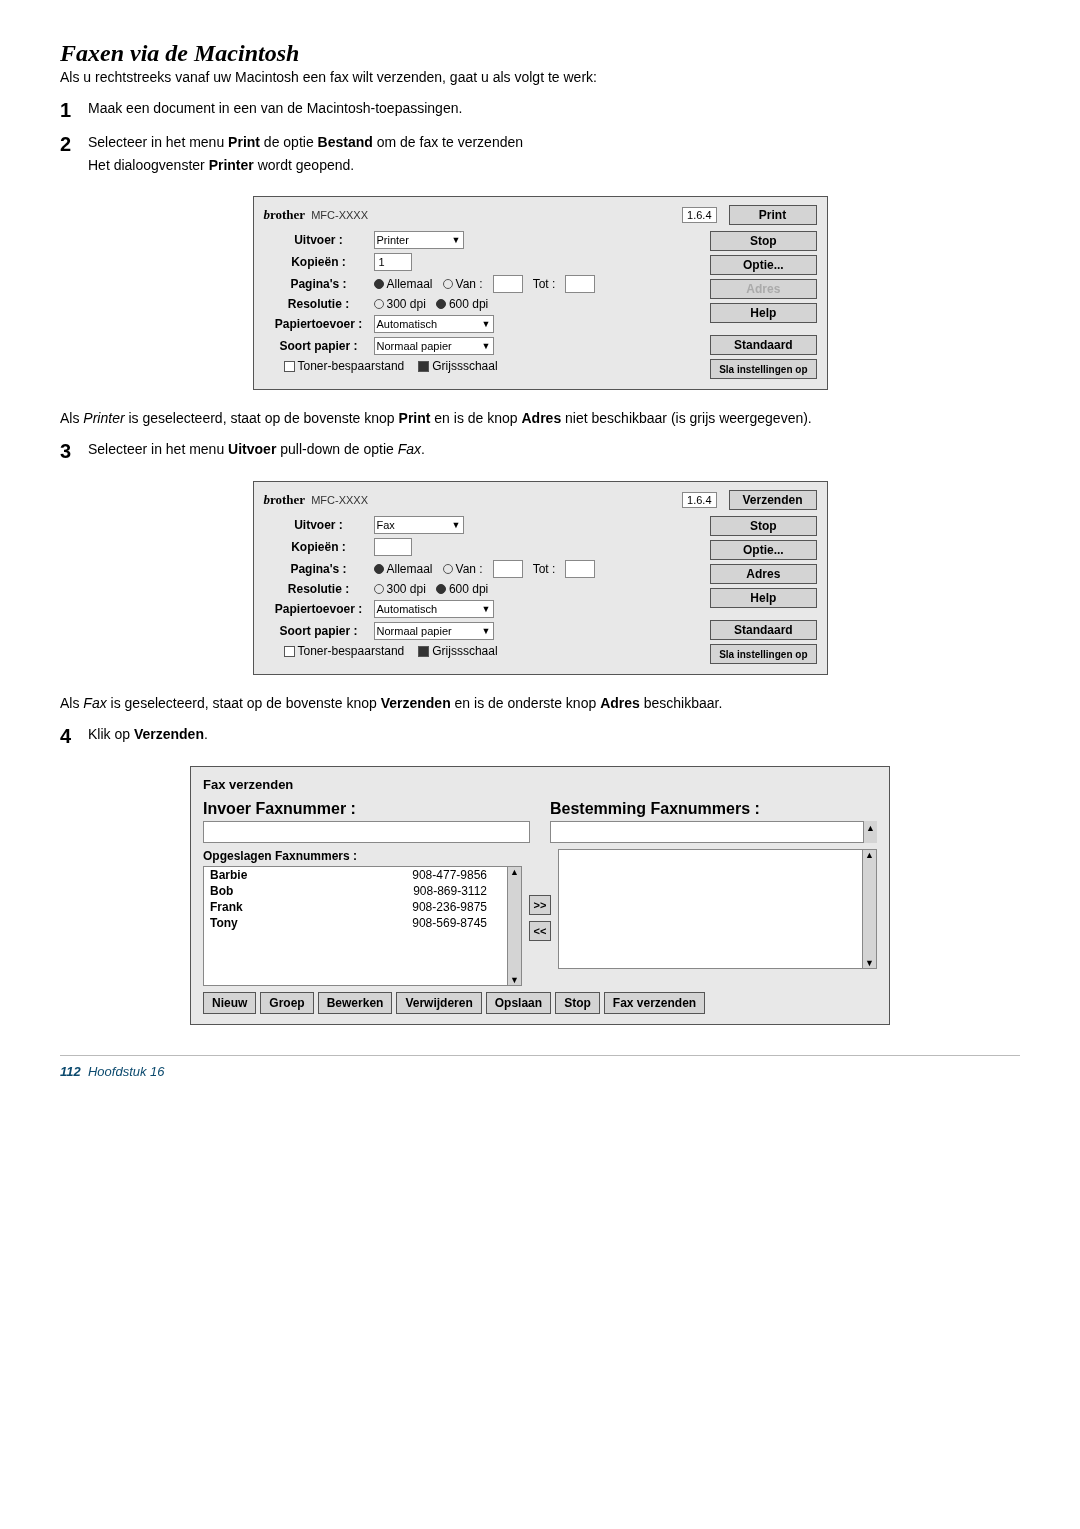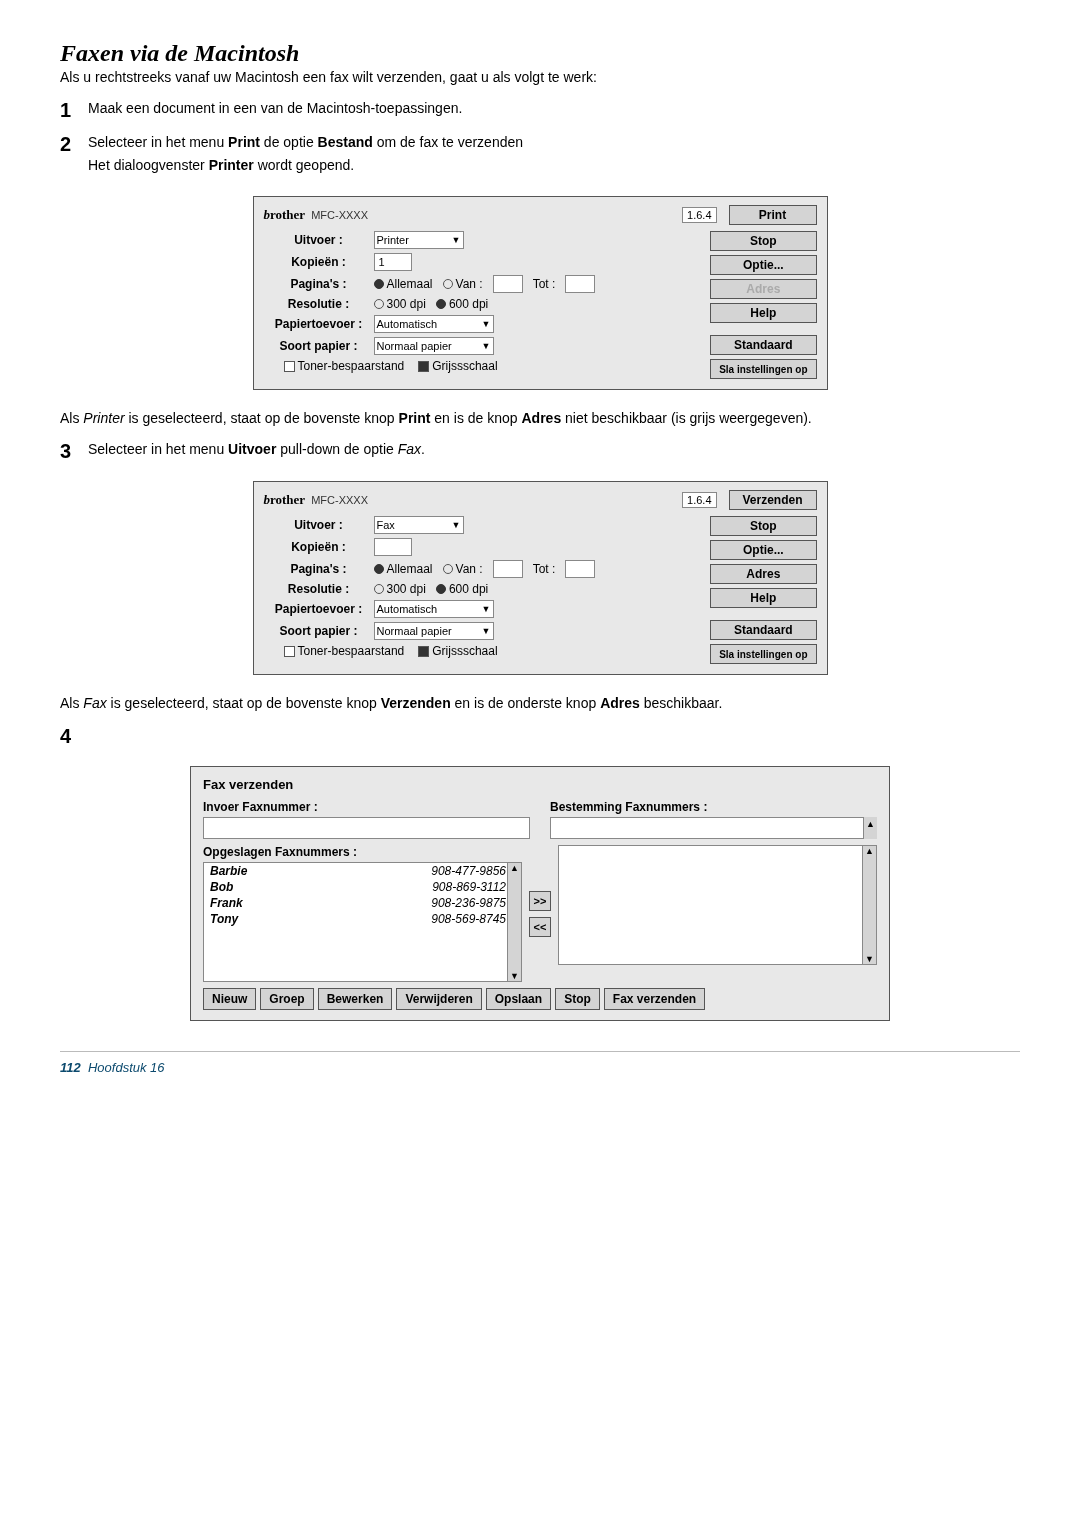--- a/index.html
+++ b/index.html
@@ -108,21 +108,21 @@
     .fax-dialog {
       border: 1.5px solid #555;
       background: #e8e8e8;
       width: 700px;
       padding: 10px 12px 10px 12px;
       font-size: 12px;
     }
     .fax-title { font-weight: bold; font-size: 13px; margin-bottom: 8px; }
     .fax-top { display: flex; gap: 20px; margin-bottom: 6px; }
     .fax-section { flex: 1; }
-    .fax-section-label { font-weight: bold; font-size: 12px; margin-bottom: 3px; }
+    .fax-section-label { font-weight: bold; font-size: 16px; margin-bottom: 3px; }
     .fax-input-box {
       border: 1px solid #888;
       background: #fff;
       height: 22px;
       width: 100%;
     }
     .fax-middle { display: flex; margin-bottom: 6px; }
     .fax-stored { flex: 2; }
     .fax-stored-label { font-weight: bold; font-size: 12px; margin-bottom: 3px; }
     .fax-list-wrapper { display: flex; gap: 4px; }
@@ -405,20 +405,21 @@
       </div>
     </div>
   </div>
 </div>
 
 <p>Als <em>Fax</em> is geselecteerd, staat op de bovenste knop <strong>Verzenden</strong> en is de onderste knop <strong>Adres</strong> beschikbaar.</p>
 
 <div class="step-block" style="margin-top:10px;">
   <div class="step-num">4</div>
   <div class="step-content">
+    <p>Klik op <strong>Verzenden</strong>.</p>
   </div>
 </div>
 
 <div class="dialog-wrapper">
   <div class="fax-dialog">
     <div class="fax-title">Fax verzenden</div>
 
     <div class="fax-top">
       <div class="fax-section">
         <div class="fax-section-label">Invoer Faxnummer :</div>
@@ -432,21 +433,21 @@
             <span class="scroll-arrow">▲</span>
           </div>
         </div>
       </div>
     </div>
 
     <div class="fax-middle">
       <div class="fax-stored">
         <div class="fax-stored-label">Opgeslagen Faxnummers :</div>
         <div class="fax-list-wrapper">
-          <div class="fax-list" style="position:relative;padding-right:9px;font-style:italic;">
+          <div class="fax-list" style="position:relative;padding-right:28px;">
             <div class="fax-list-item">
               <span class="name">Barbie</span>
               <span class="num">908-477-9856</span>
             </div>
             <div class="fax-list-item">
               <span class="name">Bob</span>
               <span class="num">908-869-3112</span>
             </div>
             <div class="fax-list-item">
               <span class="name">Frank</span>

